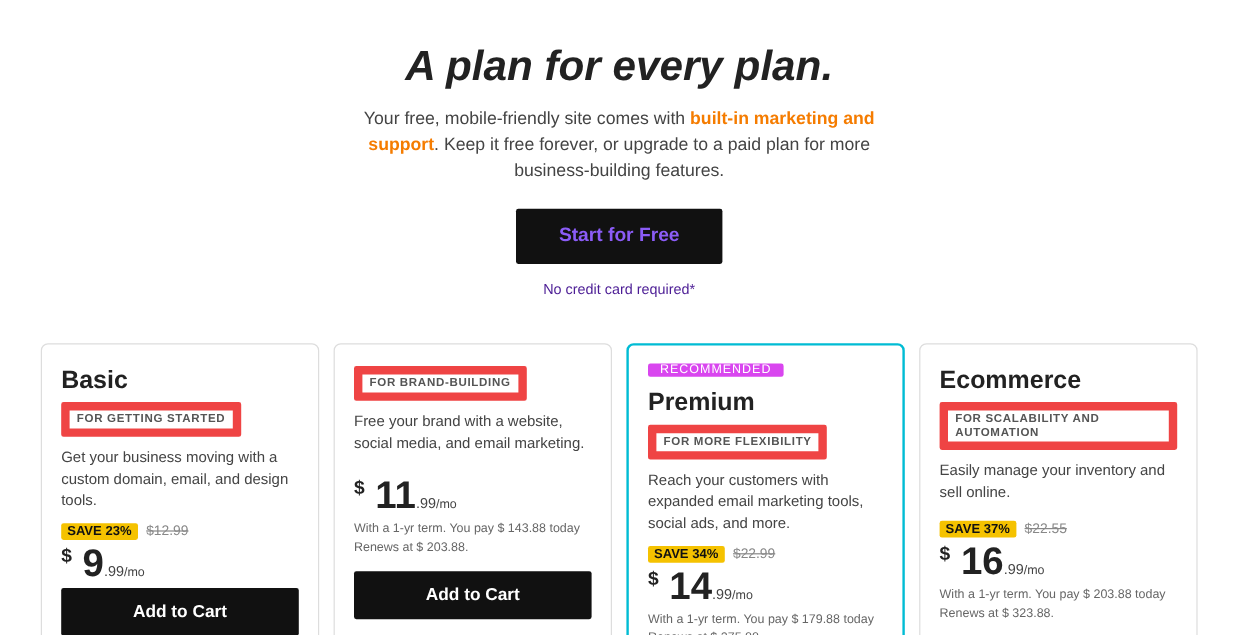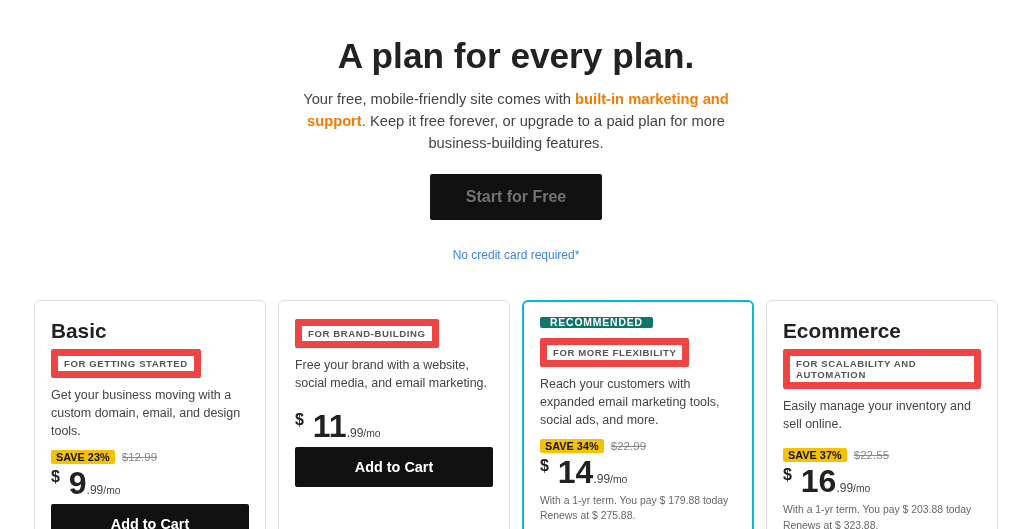--- a/index.html
+++ b/index.html
@@ -9,48 +9,49 @@
       color: #222;
     }
     .hero {
       text-align: center;
       padding: 36px 20px 20px;
     }
     .hero-title {
       font-size: 2.2rem;
       font-weight: 900;
       margin-bottom: 12px;
+      font-style: italic;
     }
     .hero-subtitle {
       font-size: 0.92rem;
       color: #444;
       max-width: 440px;
       margin: 0 auto 20px;
       line-height: 1.5;
     }
     .hero-subtitle span {
       color: #f57c00;
       font-weight: 600;
     }
     .hero-cta {
       display: inline-block;
       background: #111;
-      color: #737373;
+      color: #8b5cf6;
       border: none;
       padding: 14px 36px;
       font-size: 1rem;
       font-weight: 700;
       cursor: pointer;
       border-radius: 2px;
       margin-bottom: 8px;
     }
     .hero-no-cc {
       font-size: 0.75rem;
-      color: #3b82f6;
-      margin-top: 20px;
+      color: #4c1d95;
+      margin-top: 6px;
     }
     .plans-section {
       display: flex;
       justify-content: center;
       gap: 12px;
       padding: 18px 12px 24px;
     }
     .plan-card {
       background: #fff;
       border: 1px solid #ddd;
@@ -58,24 +59,24 @@
       width: 232px;
       padding: 18px 16px 14px;
       position: relative;
       flex-shrink: 0;
     }
     .plan-card.recommended {
       border: 2.5px solid #00bcd4;
       padding-top: 10px;
     }
     .recommended-badge {
-      background: #0f766e;
+      background: #d946ef;
       color: #fff;
       font-size: 0.65rem;
-      font-weight: 700;
+      font-weight: 400;
       letter-spacing: 0.08em;
       padding: 0 10px;
       margin-bottom: 10px;
       display: inline-block;
       border-radius: 2px;
     }
     .plan-name {
       font-size: 1.3rem;
       font-weight: 900;
       margin-bottom: 6px;
@@ -166,22 +167,22 @@
 
 <div class="plans-section" id="plans-container">
 <div class="plan-card"><div class="plan-name">Basic</div><div class="plan-tag">FOR GETTING STARTED</div><div class="plan-desc">Get your business moving with a custom domain, email, and design tools.</div><div class="plan-savings">
     <span class="save-badge">SAVE 23%</span>
     <span class="original-price">$12.99</span>
   </div><div class="plan-price">
     <sup>$</sup> 9<span class="per-mo">.99<span style="font-size:0.65rem">/mo</span></span>
   </div><button class="btn-add-cart">Add to Cart</button></div>
     <div class="plan-card"><div class="plan-tag">FOR BRAND-BUILDING</div><div class="plan-desc">Free your brand with a website, social media, and email marketing.</div><div class="plan-price">
     <sup>$</sup> 11<span class="per-mo">.99<span style="font-size:0.65rem">/mo</span></span>
-  </div><button class="btn-add-cart">Add to Cart</button></div>
-    <div class="plan-card recommended"><div class="recommended-badge">RECOMMENDED</div><div class="plan-tag">FOR MORE FLEXIBILITY</div><div class="plan-desc">Reach your customers with expanded email marketing tools, social ads, and more.</div><div class="plan-savings">
+  </div><div class="plan-term">With a 1-yr term. You pay $ 143.88 today<br>Renews at $ 203.88.</div><button class="btn-add-cart">Add to Cart</button></div>
+    <div class="plan-card recommended"><div class="recommended-badge">RECOMMENDED</div><div class="plan-name">Premium</div><div class="plan-tag">FOR MORE FLEXIBILITY</div><div class="plan-desc">Reach your customers with expanded email marketing tools, social ads, and more.</div><div class="plan-savings">
     <span class="save-badge">SAVE 34%</span>
     <span class="original-price">$22.99</span>
   </div><div class="plan-price">
     <sup>$</sup> 14<span class="per-mo">.99<span style="font-size:0.65rem">/mo</span></span>
   </div><div class="plan-term">With a 1-yr term. You pay $ 179.88 today<br>Renews at $ 275.88.</div></div>
     <div class="plan-card"><div class="plan-name">Ecommerce</div><div class="plan-tag">FOR SCALABILITY AND AUTOMATION</div><div class="plan-desc">Easily manage your inventory and sell online.</div><div class="plan-savings">
     <span class="save-badge">SAVE 37%</span>
     <span class="original-price">$22.55</span>
   </div><div class="plan-price">
     <sup>$</sup> 16<span class="per-mo">.99<span style="font-size:0.65rem">/mo</span></span>

